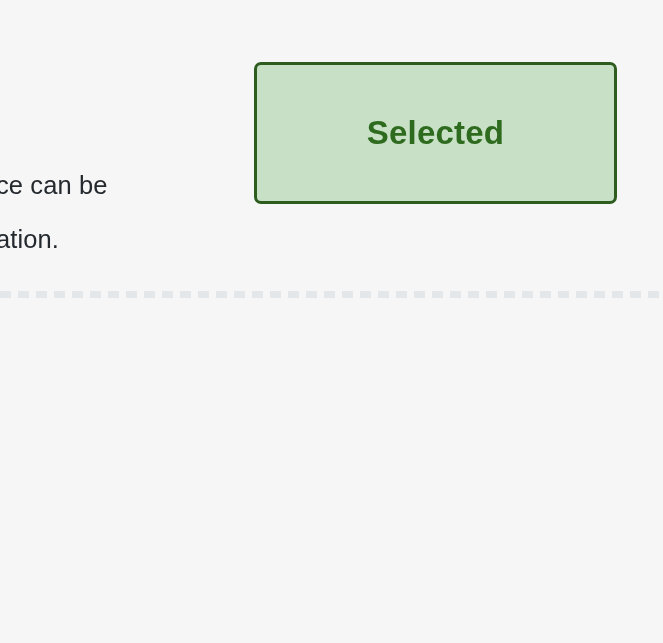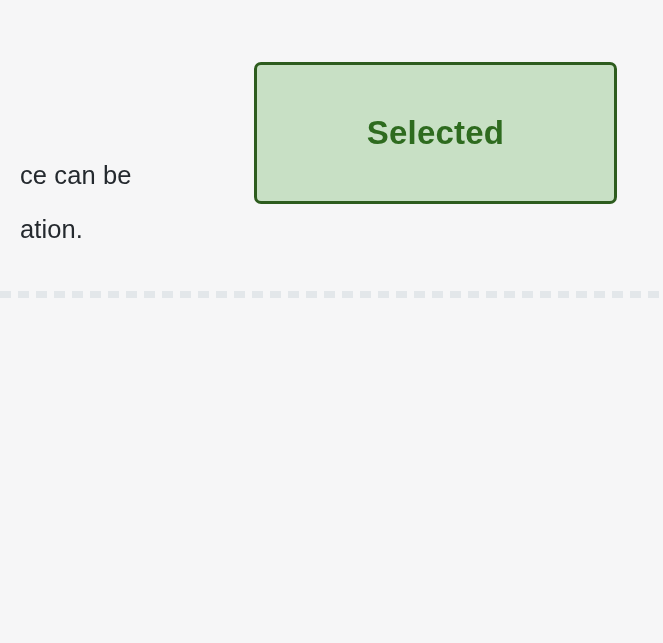--- a/index.html
+++ b/index.html
@@ -39,22 +39,21 @@
     position: absolute;
     left: 0;
     width: 240px;
     color: #24292e;
     font-size: 25.5px;
     line-height: 54px;
     letter-spacing: 0.1px;
     white-space: nowrap;
   }
   .desc-selected {
-    top: 148px;
-    padding-left: 24px;
+    top: 158px;
   }
   .desc .line {
     display: block;
     
     margin-left: -4px;
   }
 
   
   .btn {
     position: absolute;

